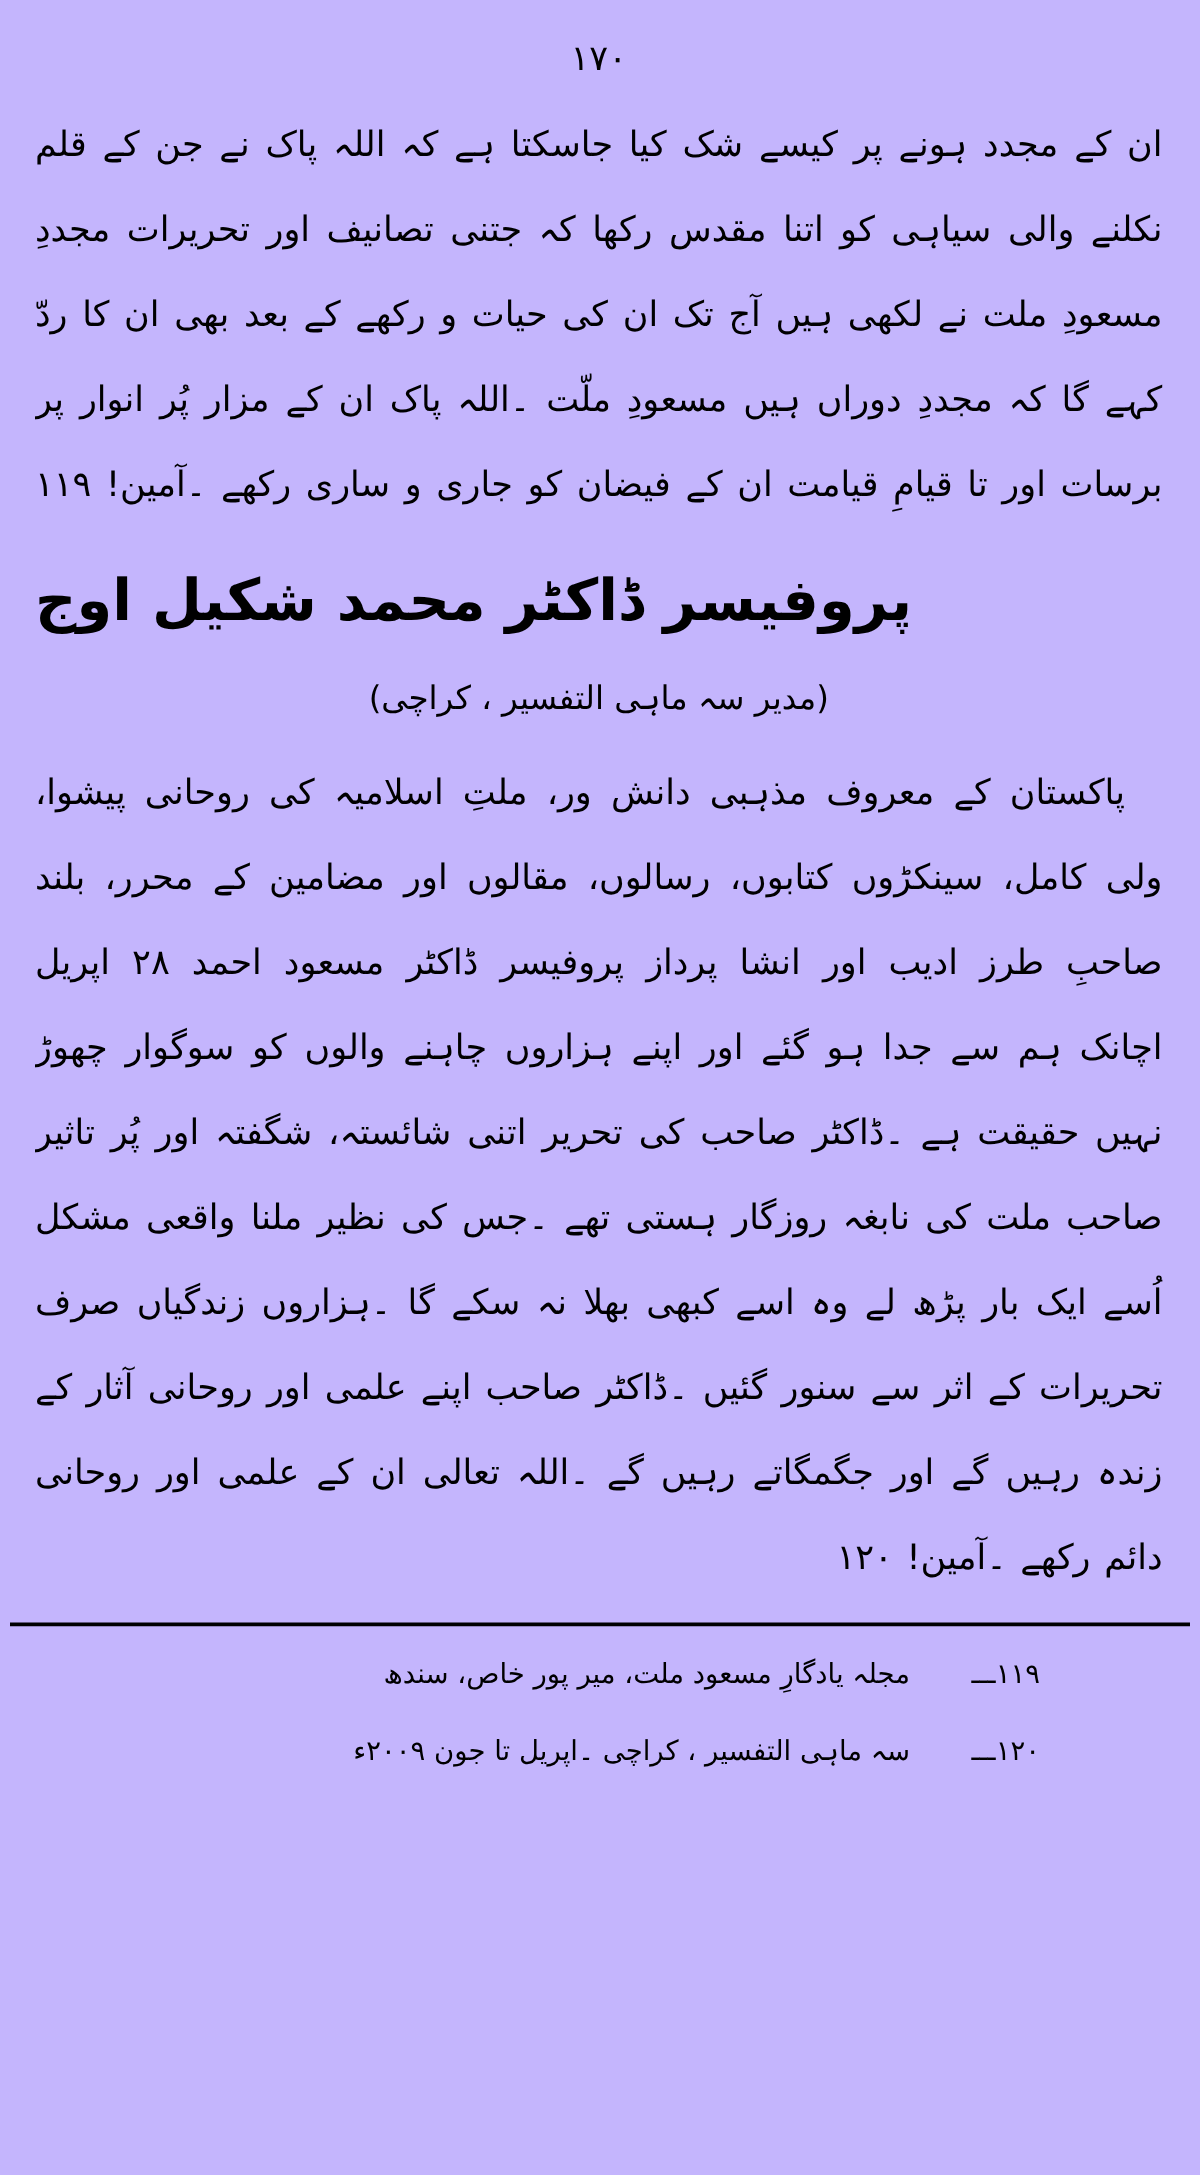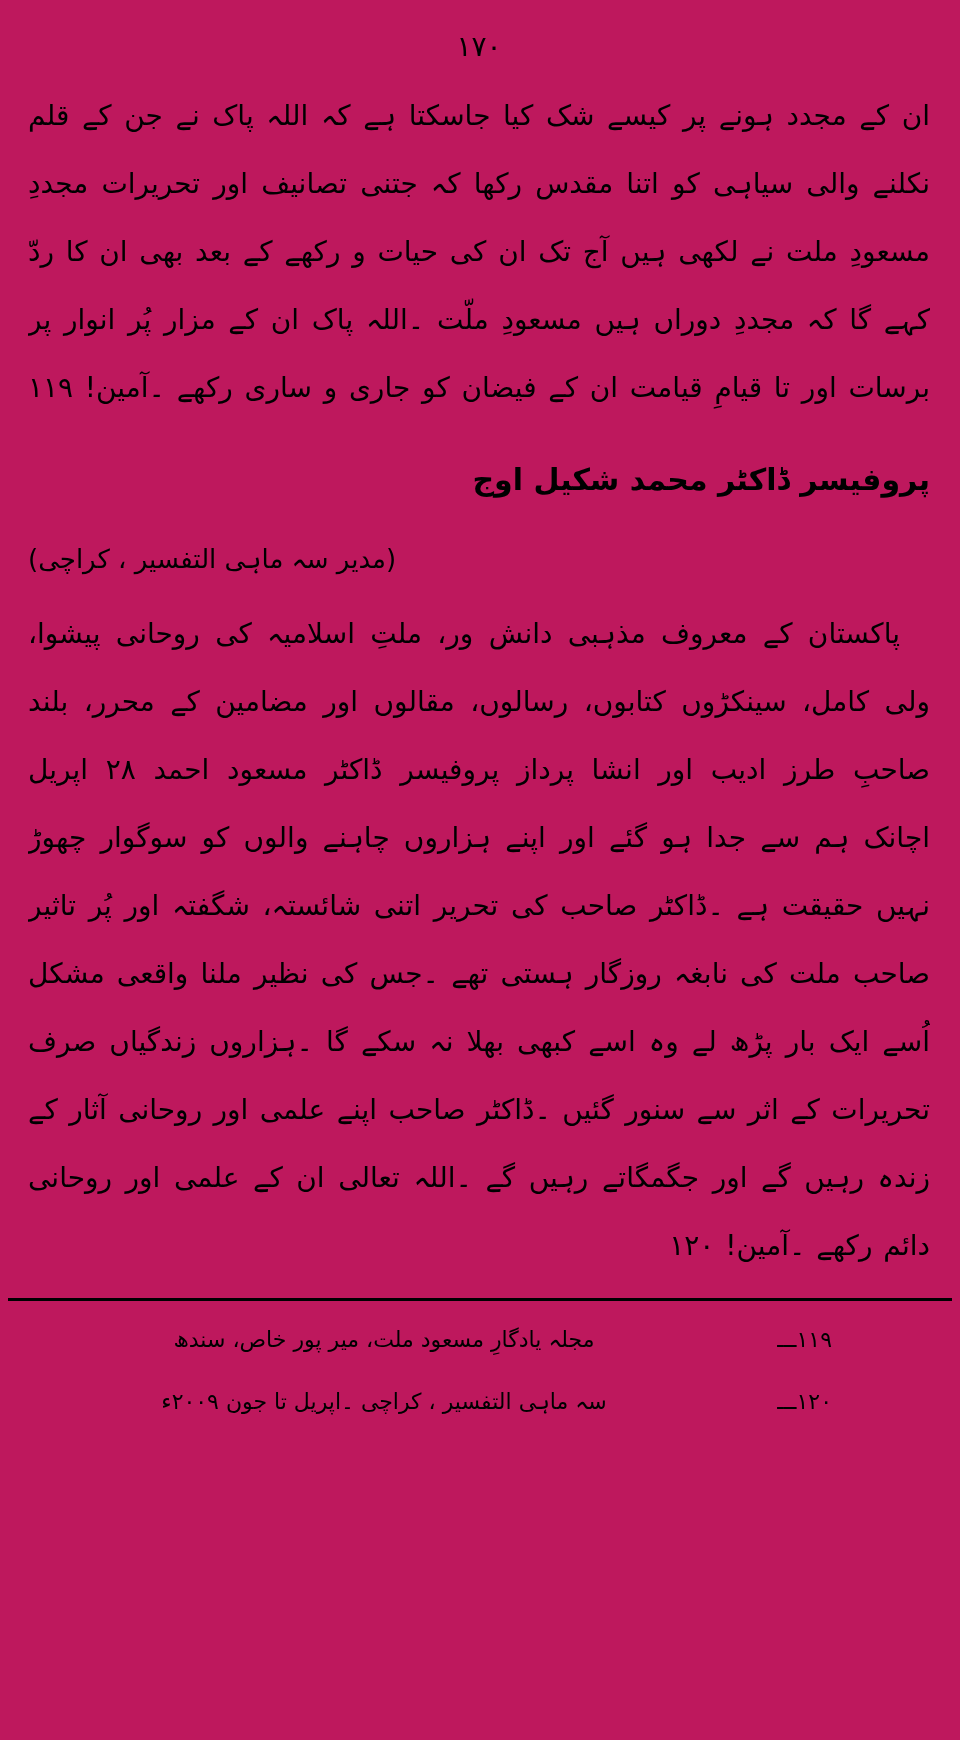--- a/index.html
+++ b/index.html
@@ -1,57 +1,57 @@
 <!DOCTYPE html>
 <html lang="ur" dir="rtl"><head>
 <meta charset="utf-8">
 <style>
   html,body{margin:0;padding:0;background:#e8e8e8;}
   .page{
     width:960px;height:1740px;
-    background:#be185d;color:#000000;
+    background:#c4b5fd;color:#000000;
     font-family:"DejaVu Sans",sans-serif;
     position:relative;overflow:hidden;
     margin:0 auto;
     direction:rtl;
   }
   .content{padding:24px 30px 0 28px;}
   .page-number{
     text-align:center;font-size:28px;line-height:46px;
     margin-bottom:12px;
   }
   .para{font-size:28px;}
   .para .line{
     text-align:justify;text-align-last:justify;
     line-height:68px;height:68px;overflow:hidden;
     word-spacing:2px;
   }
   .para .line.start-align{text-align:center;text-align-last:right;}
   .para .line.indent{text-indent:30px;}
   .heading{
-    text-align:right;font-size:30px;font-weight:bold;
+    text-align:left;font-size:46px;font-weight:bold;
     line-height:96px;margin-top:10px;
   }
   .subheading{
-    text-align:left;font-size:26px;line-height:62px;
+    text-align:center;font-size:26px;line-height:62px;
     margin-bottom:10px;
   }
   .rule{
     border:none;border-top:3px solid #000;
     margin:18px 8px 8px 8px;
   }
   .footnotes{
     font-size:22px;padding-right:128px;padding-left:40px;
   }
   .footnote{
     display:flex;flex-direction:row;gap:34px;
     line-height:62px;align-items:baseline;
   }
   .footnote .fn-number{min-width:70px;white-space:nowrap;}
-  .footnote .fn-text{flex:1;text-align:center;}
+  .footnote .fn-text{flex:1;}
 </style>
 </head>
 <body>
 
 <div class="page">
   <div class="content">
 
     <div class="page-number">۱۷۰</div>
 
     <div class="para">

